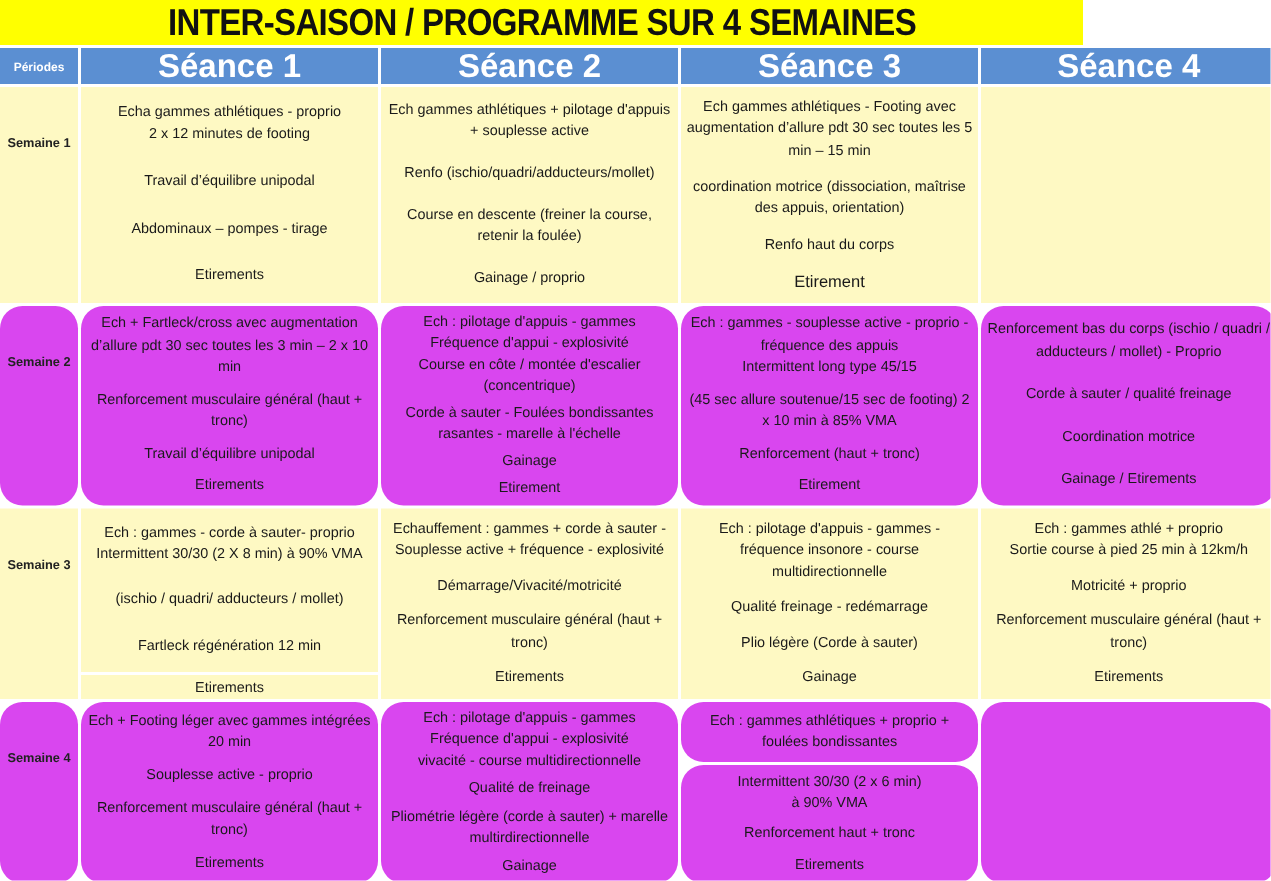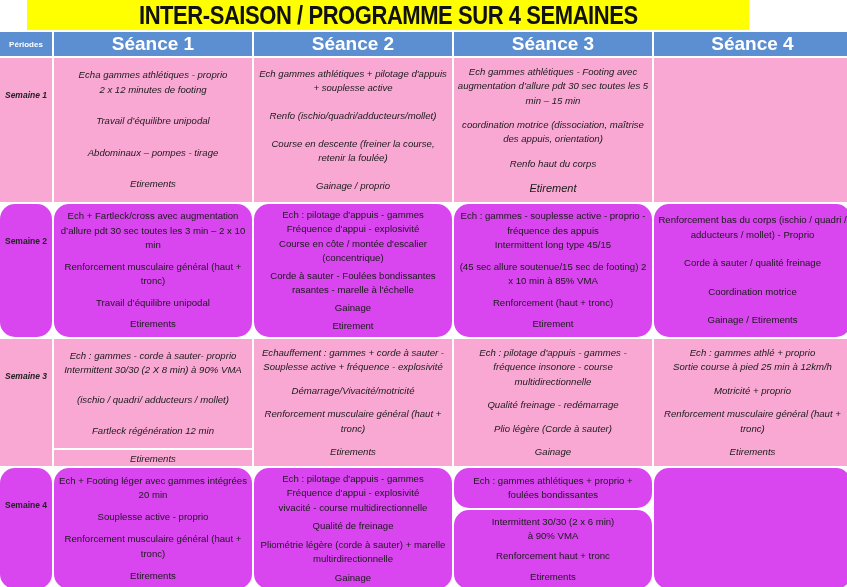--- a/index.html
+++ b/index.html
@@ -1,50 +1,50 @@
 <!DOCTYPE html>
 <html><head>
   <meta charset="utf-8">
   <style>
     * { box-sizing: border-box; margin: 0; padding: 0; }
     html, body { width: 847px; height: 587px; overflow: hidden; background: #ffffff; }
     body { font-family: "Liberation Sans", sans-serif; position: relative; }
 
     .title-bar {
       position: absolute; left: 0; top: 0; width: 722px; height: 30px;
-      background: #ffff00; display: flex; align-items: center; justify-content: center; margin-left: 27px;
+      background: #ffff00; display: flex; align-items: center; justify-content: center;
     }
     .title-bar span {
       font-family: "Liberation Sans", sans-serif; font-weight: bold;
       font-size: 25px; color: #111; letter-spacing: -0.5px;
       transform: scaleX(0.88); display: inline-block; white-space: nowrap;
     }
 
     .grid {
       position: absolute; left: 0; top: 32px; width: 847px; height: 569px;
       display: grid;
       grid-template-columns: 52px 198px 198px 198px 197px;
       grid-template-rows: 24px 144px 133px 127px 121px;
       column-gap: 2px; row-gap: 2px;
       background: #ffffff;
     }
     .hdr {
       background: #5b8fd2; color: #ffffff; display: flex; align-items: center; justify-content: center;
-      font-weight: bold; font-size: 19px;
+      font-weight: bold; font-size: 22px;
     }
     .hdr.small { font-size: 8px; }
     .period {
       display: flex; align-items: flex-start; justify-content: center; padding-top: 32px;
       font-weight: bold; font-size: 8.5px; color: #222;
     }
     .cell {
       display: flex; flex-direction: column; align-items: center; justify-content: space-around;
       text-align: center; font-size: 9.6px; line-height: 14.5px; color: #1a1a1a; padding: 2px 3px;
     }
-    .dark { background: #f9a8d4; font-style: italic; }
+    .dark { background: #fef9c3; }
     .light { background: #d946ef; border-radius: 15px; }
     .cell p { margin: 0; }
     .split { display: flex; flex-direction: column; gap: 2px; background: #fff; }
     .split > div { display: flex; flex-direction: column; justify-content: space-around; text-align: center; font-size: 9.6px; line-height: 14.5px; color:#1a1a1a; padding: 2px 3px; }
     .larger { font-size: 11px; }
   </style>
 </head>
 <body>
 
 <div class="title-bar">

